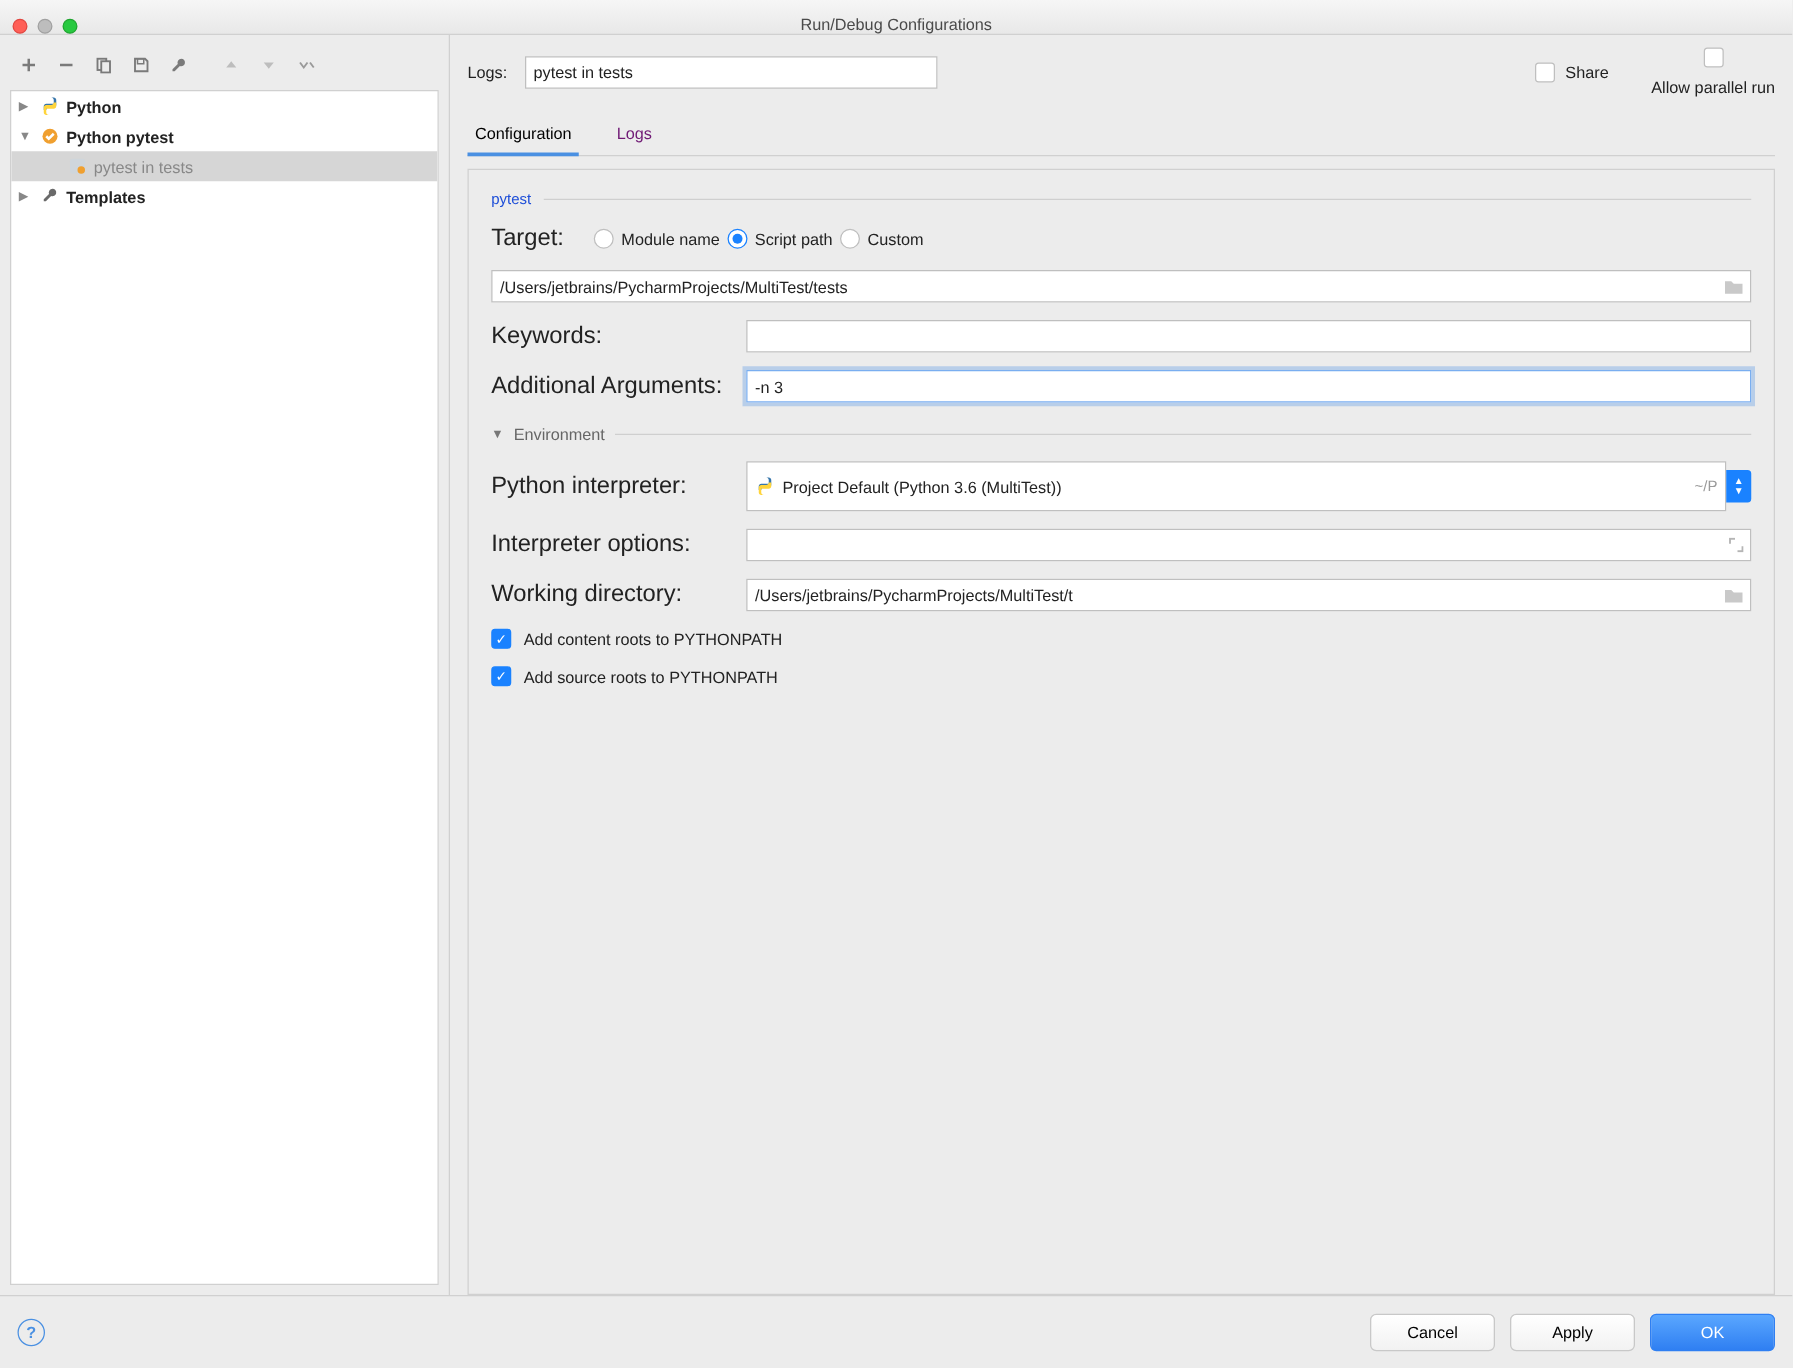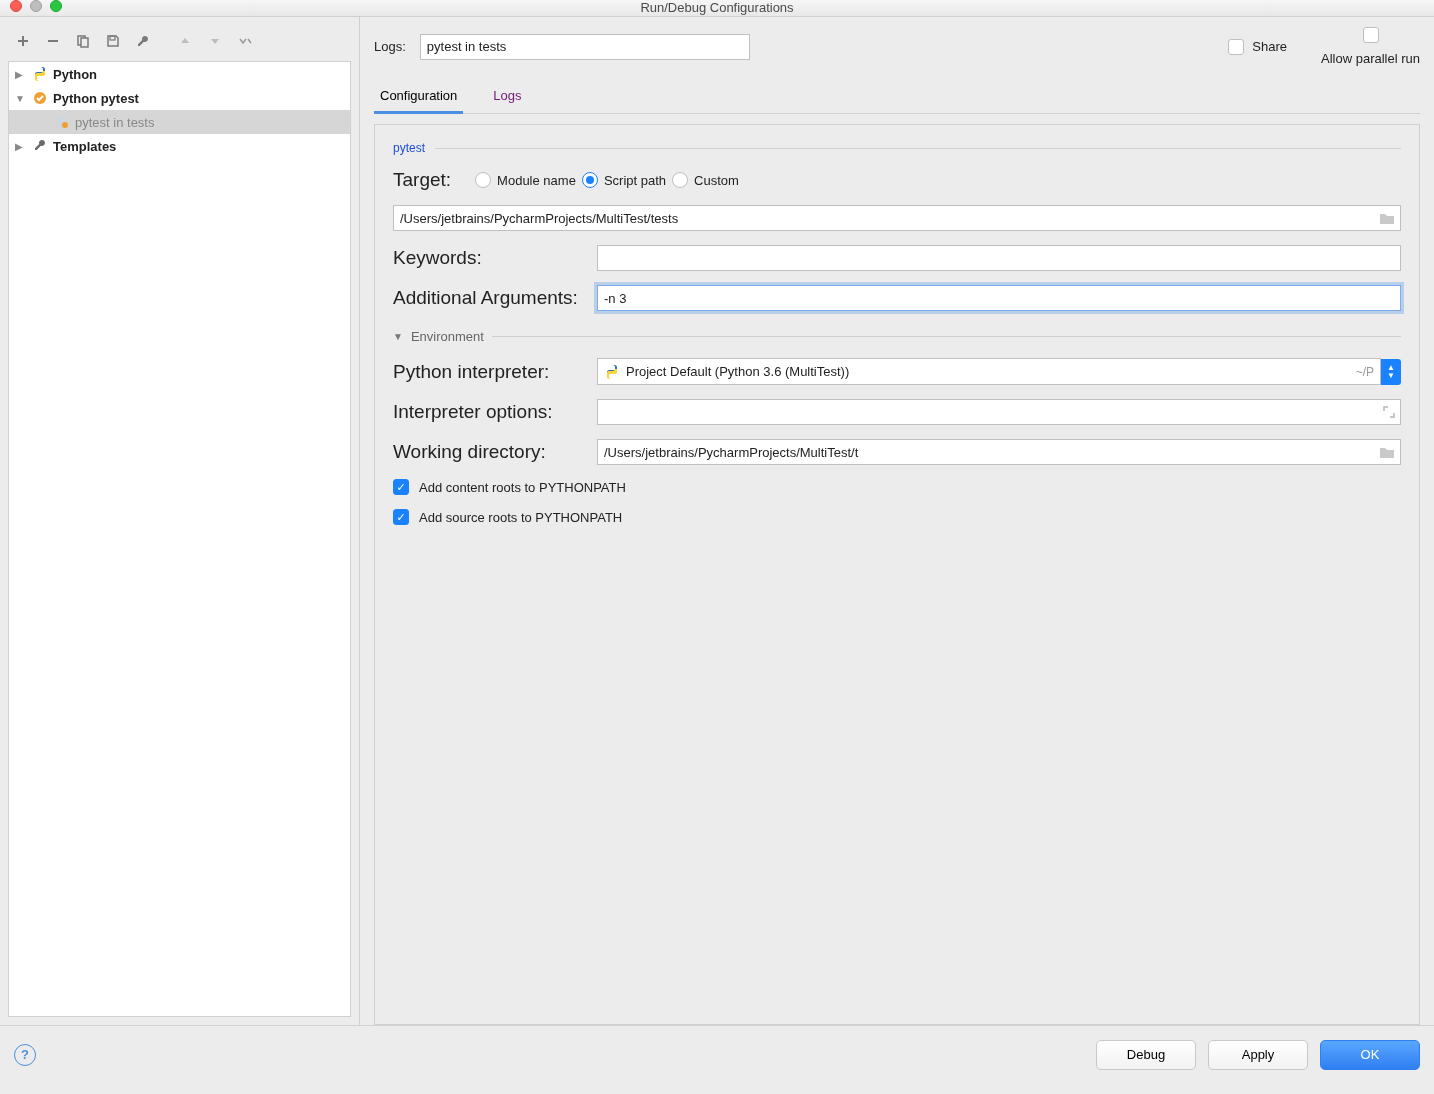--- a/index.html
+++ b/index.html
@@ -6,25 +6,25 @@
 body {
   font-family: -apple-system, "Helvetica Neue", Arial, sans-serif;
   font-size: 13px;
   background: #ececec;
   color: #222;
   width: 1434px;
   height: 1094px;
   overflow: hidden;
 }
 .titlebar {
-  height: 17px;
+  height: 28px;
   background: linear-gradient(#f6f6f6, #e8e8e8);
   border-bottom: 1px solid #d0d0d0;
   display: flex;
-  align-items: flex-start;
+  align-items: flex-end;
   padding: 0 10px;
   position: relative;
 }
 .traffic { display: flex; gap: 8px; }
 .dot { width: 12px; height: 12px; border-radius: 50%; }
 .dot.red { background: #ff5f57; border: 0.5px solid #e24640; }
 .dot.yellow { background: #bdbdbd; border: 0.5px solid #a0a0a0; }
 .dot.green { background: #28c940; border: 0.5px solid #1fa52f; }
 .titlebar-title { position: absolute; left: 0; right: 0; text-align: center; font-size: 13px; color: #4a4a4a; }
 
@@ -141,21 +141,21 @@
 .radio { width: 16px; height: 16px; border-radius: 50%; border: 1px solid #bfbfbf; background:#fff; display:inline-flex; align-items:center; justify-content:center; }
 .radio.sel { border-color:#1a82ff; }
 .radio.sel::after { content:""; width:8px; height:8px; border-radius:50%; background:#1a82ff; }
 .radio-label { display:flex; align-items:center; gap:6px; cursor:pointer; }
 
 .env-header { display:flex; align-items:center; gap:8px; color:#666; font-size:13px; margin-top: 18px; margin-bottom: 4px; }
 .env-header .line { flex:1; height:1px; background:#cfcfcf; }
 .env-header .tri { font-size: 10px; color:#777; }
 
 .select-box {
-  flex:1; height: 27px; border:1px solid #bfbfbf; background:#fff;
+  flex:1; height: 40px; border:1px solid #bfbfbf; background:#fff;
   display:flex; align-items:center; padding:0 6px; gap:6px; min-width:0;
 }
 .select-box .sel-text { flex:1; white-space:nowrap; overflow:hidden; text-overflow:ellipsis; font-size:13px; }
 .select-box .sel-suffix { color:#9a9a9a; font-size:12px; }
 .select-arrows {
   width:20px; height:26px; background:#1a82ff; color:#fff;
   display:flex; flex-direction:column; align-items:center; justify-content:center;
   font-size:8px; line-height:8px; border-radius: 0 3px 3px 0;
 }
 
@@ -419,17 +419,17 @@
           <span class="chk on">✓</span>
           <span>Add source roots to PYTHONPATH</span>
         </div>
       </div>
     </div>
   </div>
 
   <div class="footer">
     <div class="help">?</div>
     <div class="spacer"></div>
-    <button class="btn">Debug</button>
+    <button class="btn">Cancel</button>
     <button class="btn">Apply</button>
     <button class="btn primary">OK</button>
   </div>
 </div>
 
 </body></html>

